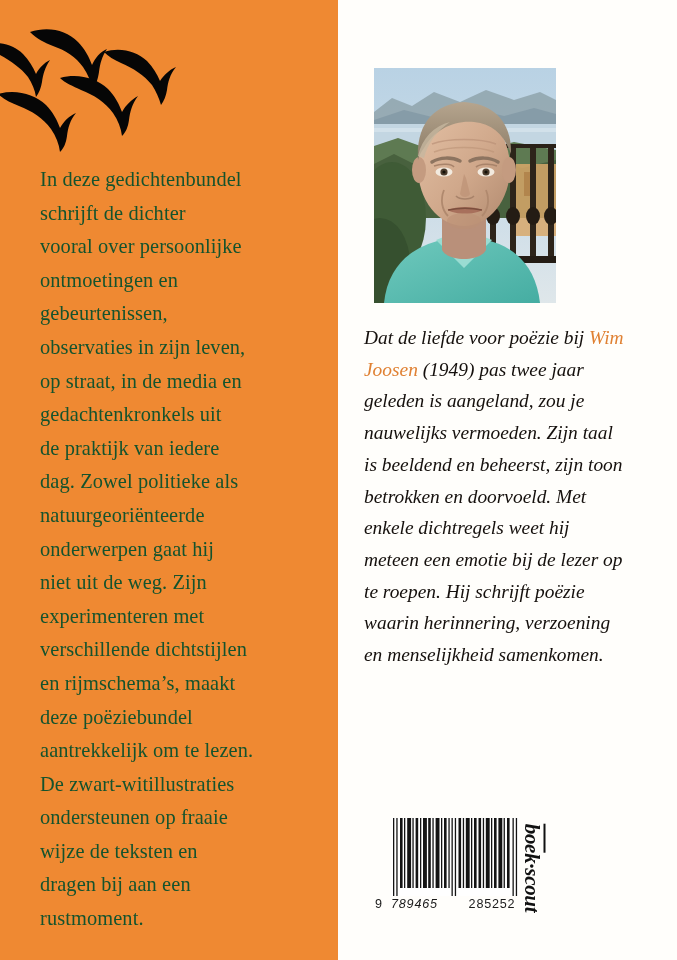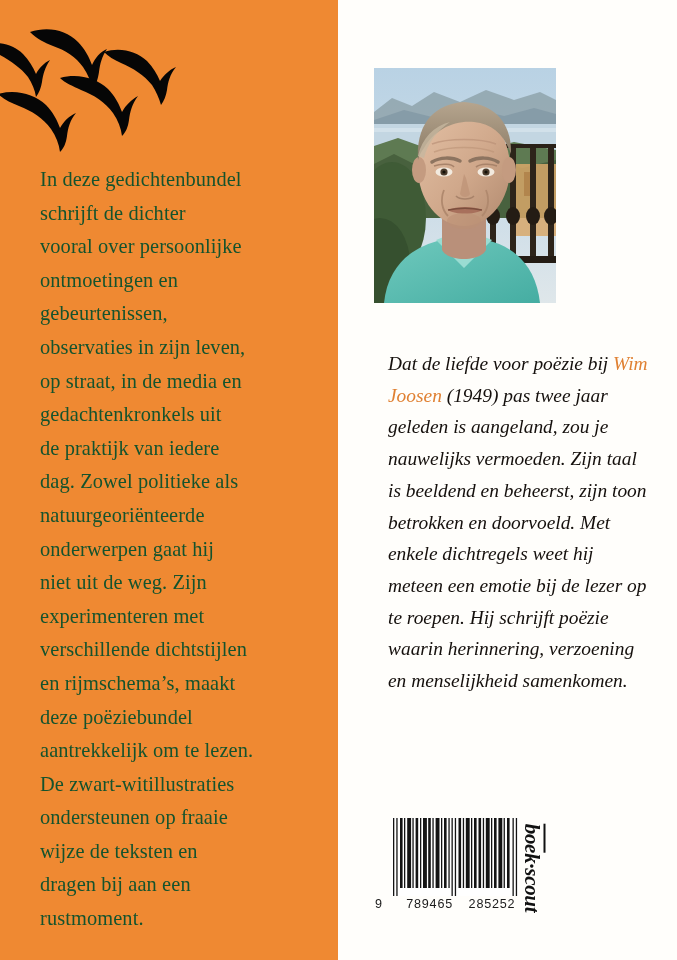--- a/index.html
+++ b/index.html
@@ -47,28 +47,27 @@
     left:374px; top:68px;
     width:182px; height:235px;
     overflow:hidden;
     background:#8fa9bd;
   }
   .photo svg{ display:block; width:100%; height:100%; }
 
   
   .bio{
     position:absolute;
-    left:388px; top:322px;
+    left:364px; top:322px;
     width:262px;
     color:#15100D;
     font-size:19.4px;
     line-height:31.7px;
     font-style:italic;
     font-family:"Liberation Serif", serif;
-    margin-top:26px;
   }
   .bio p{ margin:0; }
   .bio .author-name{ color:#E08133; font-style:italic; }
 
   
   .barcode-block{
     position:absolute;
     left:391px; top:818px;
     width:128px; height:101px;
   }
@@ -82,21 +81,21 @@
     left:-16px; top:79px;
     width:150px;
     font-family:"Liberation Sans", sans-serif;
     font-size:12.6px;
     color:#1b1b1b;
     letter-spacing:.8px;
     display:flex;
     align-items:baseline;
   }
   .bc-lead{ width:16px; text-align:left; }
-  .bc-left{ width:62px; text-align:right; }
+  .bc-left{ width:62px; text-align:left;font-style:italic; }
   .bc-gap{ width:8px; }
   .bc-right{ width:62px; text-align:center; }
 
   
   .publisher{
     position:absolute;
     left:516px; top:815px;
     width:30px; height:105px;
   }
   .publisher-text{

